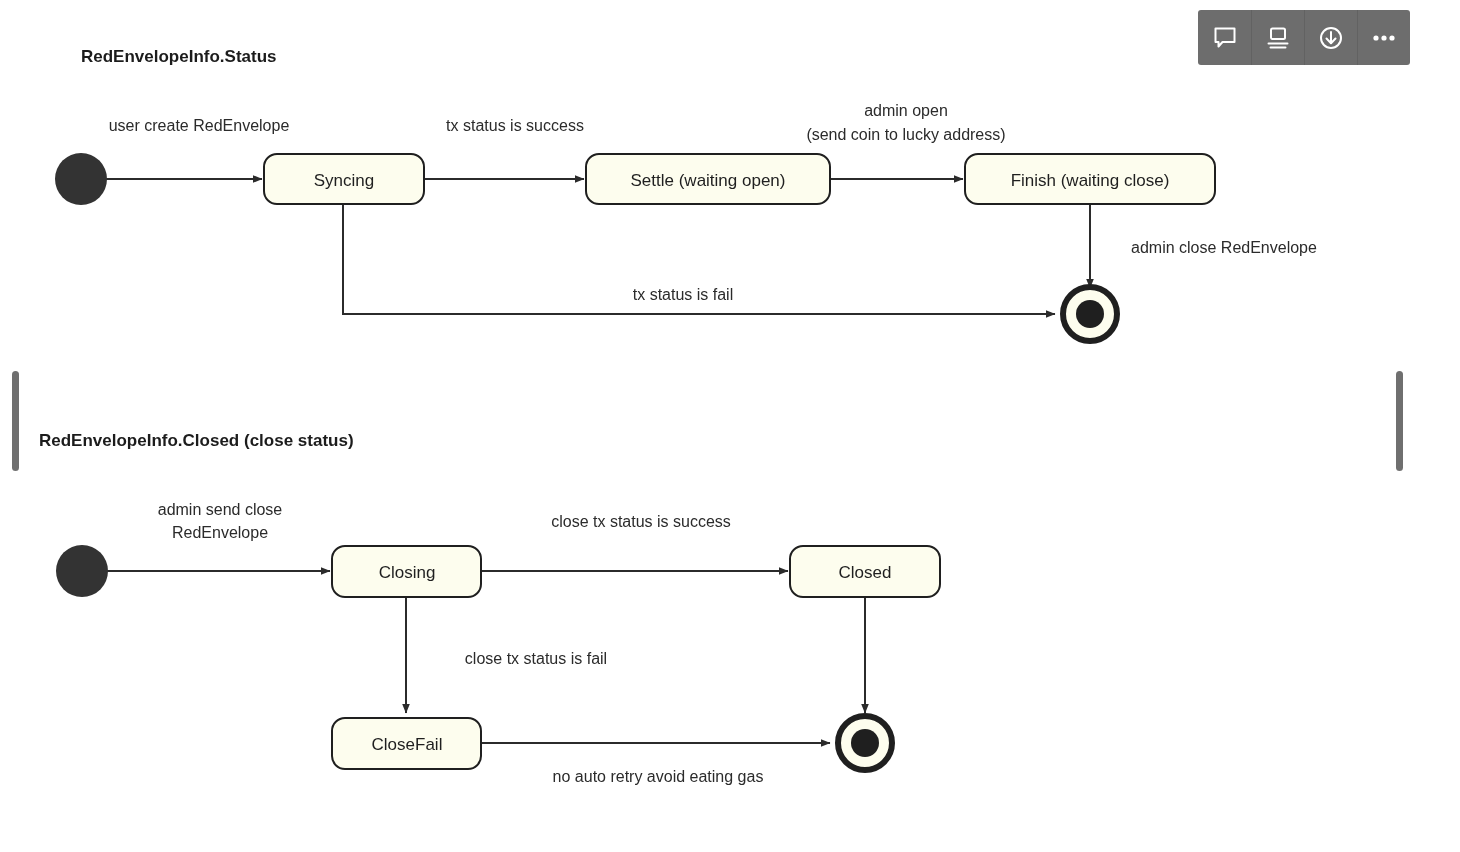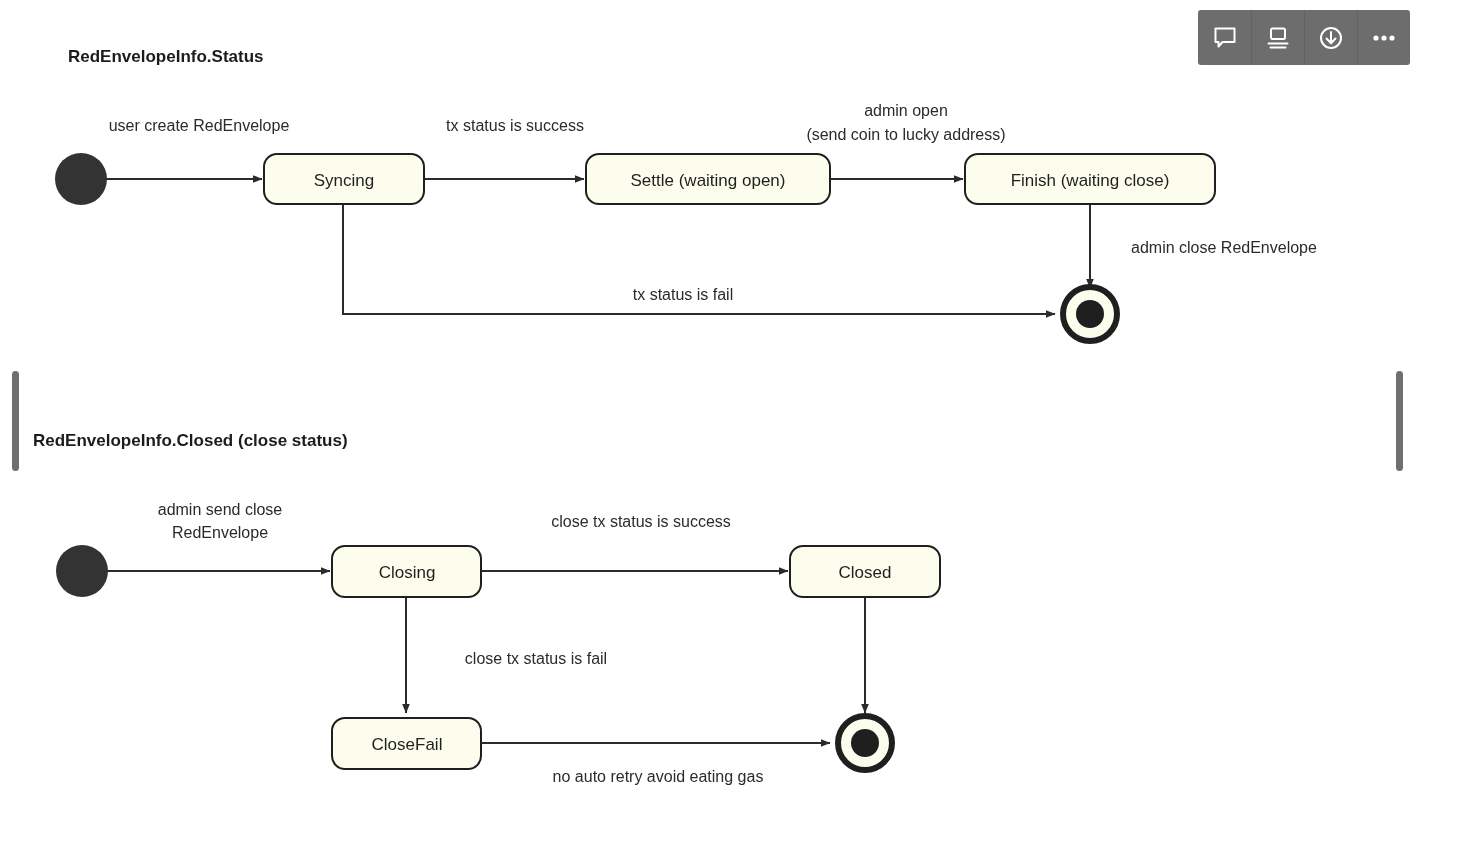--- a/index.html
+++ b/index.html
@@ -41,22 +41,22 @@
   .tb-btn svg { display: block; }
 
   
   .section-title {
     position: absolute;
     font-size: 17px;
     font-weight: bold;
     color: #1c1c1c;
     white-space: nowrap;
   }
-  #title-1 { left: 68px; top: 47px; text-align: right; }
-  #title-2 { left: 33px; top: 431px; }
+  #title-1 { left: 81px; top: 47px; text-align: right; }
+  #title-2 { left: 39px; top: 431px; }
 
   
   .drag-handle {
     position: absolute;
     width: 7px;
     height: 100px;
     background: #6f6f6f;
     border-radius: 4px;
     cursor: ns-resize;
   }

